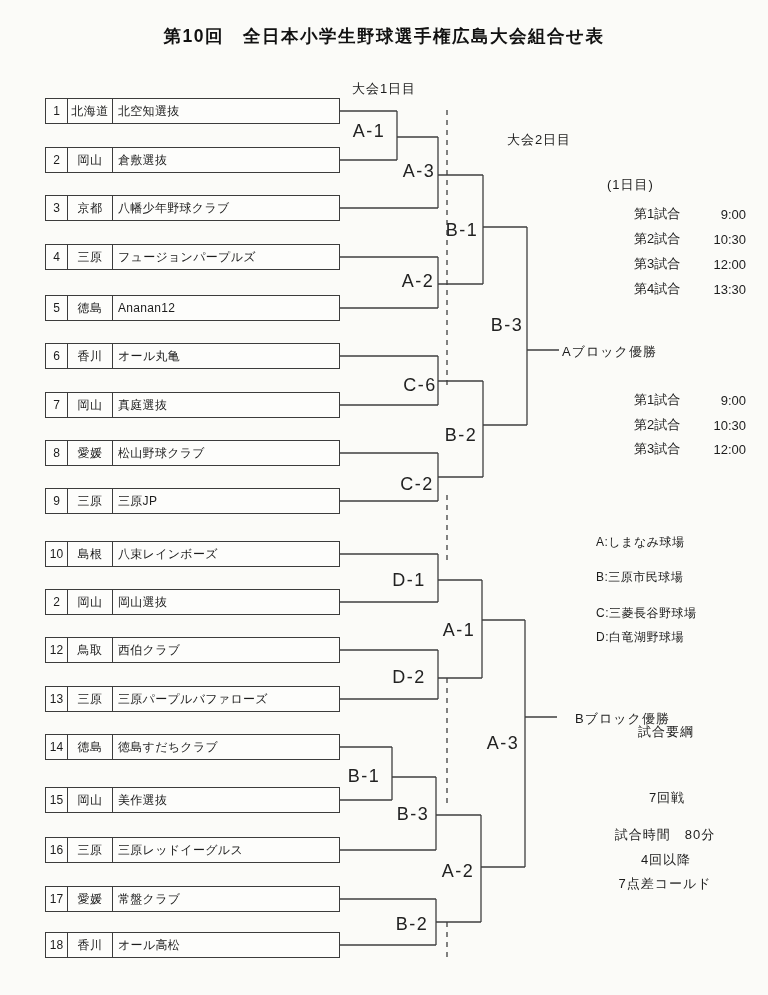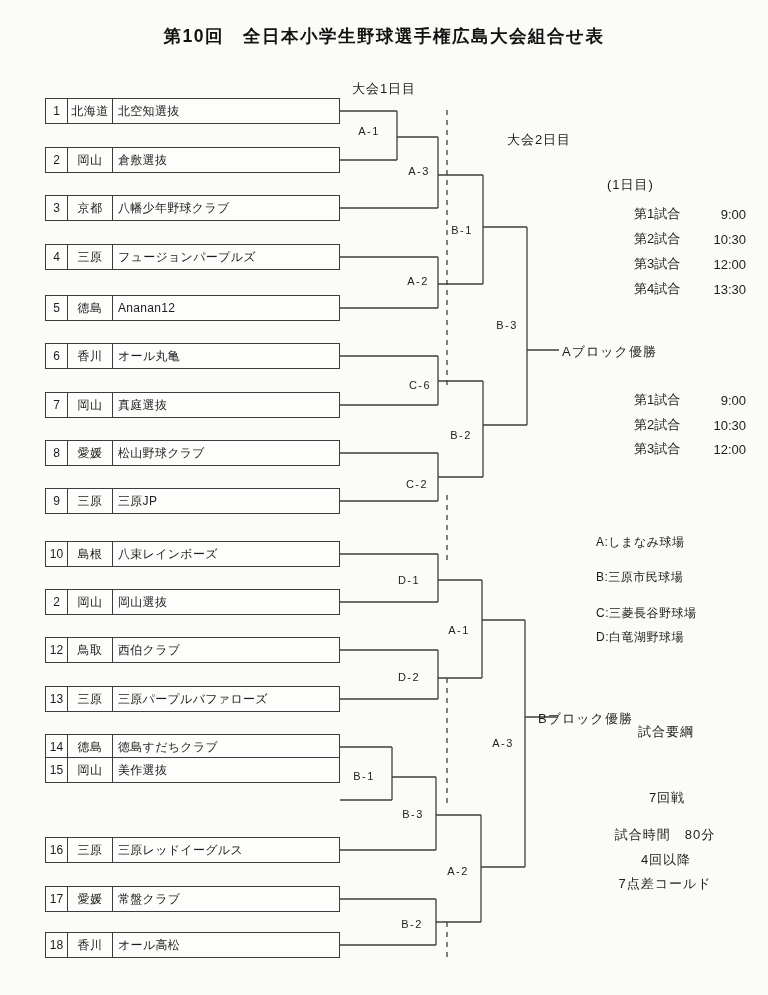--- a/index.html
+++ b/index.html
@@ -17,21 +17,21 @@
     position:absolute;left:45px;width:295px;height:26px;
     display:flex;align-items:stretch;box-sizing:border-box;
     border:1.4px solid #3c3c3c;background:#fdfdfb;
   }
   .team-box .cell{display:flex;align-items:center;font-size:12px;color:#1c1c1c;}
   .team-box .no{width:21px;justify-content:center;border-right:1.4px solid #3c3c3c;}
   .team-box .pref{width:44px;justify-content:center;border-right:1.4px solid #3c3c3c;letter-spacing:0.5px;}
   .team-box .name{flex:1;padding-left:5px;letter-spacing:0.3px;}
   .mlabel{
     position:absolute;transform:translate(-50%,-50%);
-    font-size:11px;letter-spacing:1.5px;color:#222;white-space:nowrap;text-align:center;
+    font-size:18px;letter-spacing:1.5px;color:#222;white-space:nowrap;text-align:center;
   }
   .floatlabel{
     position:absolute;font-size:13px;color:#1c1c1c;white-space:nowrap;letter-spacing:1px;
   }
   .center-anchor{transform:translate(-50%,-50%);}
   .sched-row{
     position:absolute;left:606px;width:112px;height:18px;
     display:flex;justify-content:space-between;align-items:center;
     font-size:13px;color:#1c1c1c;margin-left:28px;
   }
@@ -135,21 +135,21 @@
 <div class="team-box" style="top:686px">
     <span class="cell no">13</span>
     <span class="cell pref">三原</span>
     <span class="cell name">三原パープルバファローズ</span>
   </div>
 <div class="team-box" style="top:734px">
     <span class="cell no">14</span>
     <span class="cell pref">徳島</span>
     <span class="cell name">徳島すだちクラブ</span>
   </div>
-<div class="team-box" style="top:757px">
+<div class="team-box" style="top:787px">
     <span class="cell no">15</span>
     <span class="cell pref">岡山</span>
     <span class="cell name">美作選抜</span>
   </div>
 <div class="team-box" style="top:837px">
     <span class="cell no">16</span>
     <span class="cell pref">三原</span>
     <span class="cell name">三原レッドイーグルス</span>
   </div>
 <div class="team-box" style="top:886px">
@@ -177,21 +177,21 @@
 <span class="mlabel" style="left:409px;top:580px">D-1</span>
 <span class="mlabel" style="left:409px;top:677px">D-2</span>
 <span class="mlabel" style="left:459px;top:630px">A-1</span>
 <span class="mlabel" style="left:364px;top:776px">B-1</span>
 <span class="mlabel" style="left:413px;top:814px">B-3</span>
 <span class="mlabel" style="left:412px;top:924px">B-2</span>
 <span class="mlabel" style="left:458px;top:871px">A-2</span>
 <span class="mlabel" style="left:503px;top:743px">A-3</span>
 
 <span class="floatlabel" style="left:562px;top:343px">Aブロック優勝</span>
-<span class="floatlabel" style="left:538px;top:710px">Bブロック優勝</span>
+<span class="floatlabel" style="left:575px;top:710px">Bブロック優勝</span>
 
 <span class="floatlabel" style="left:607px;top:176px">(1日目)</span>
 <div class="sched-row" style="top:205px">
     <span>第1試合</span>
     <span class="time">9:00</span>
   </div>
 <div class="sched-row" style="top:230px">
     <span>第2試合</span>
     <span class="time">10:30</span>
   </div>

